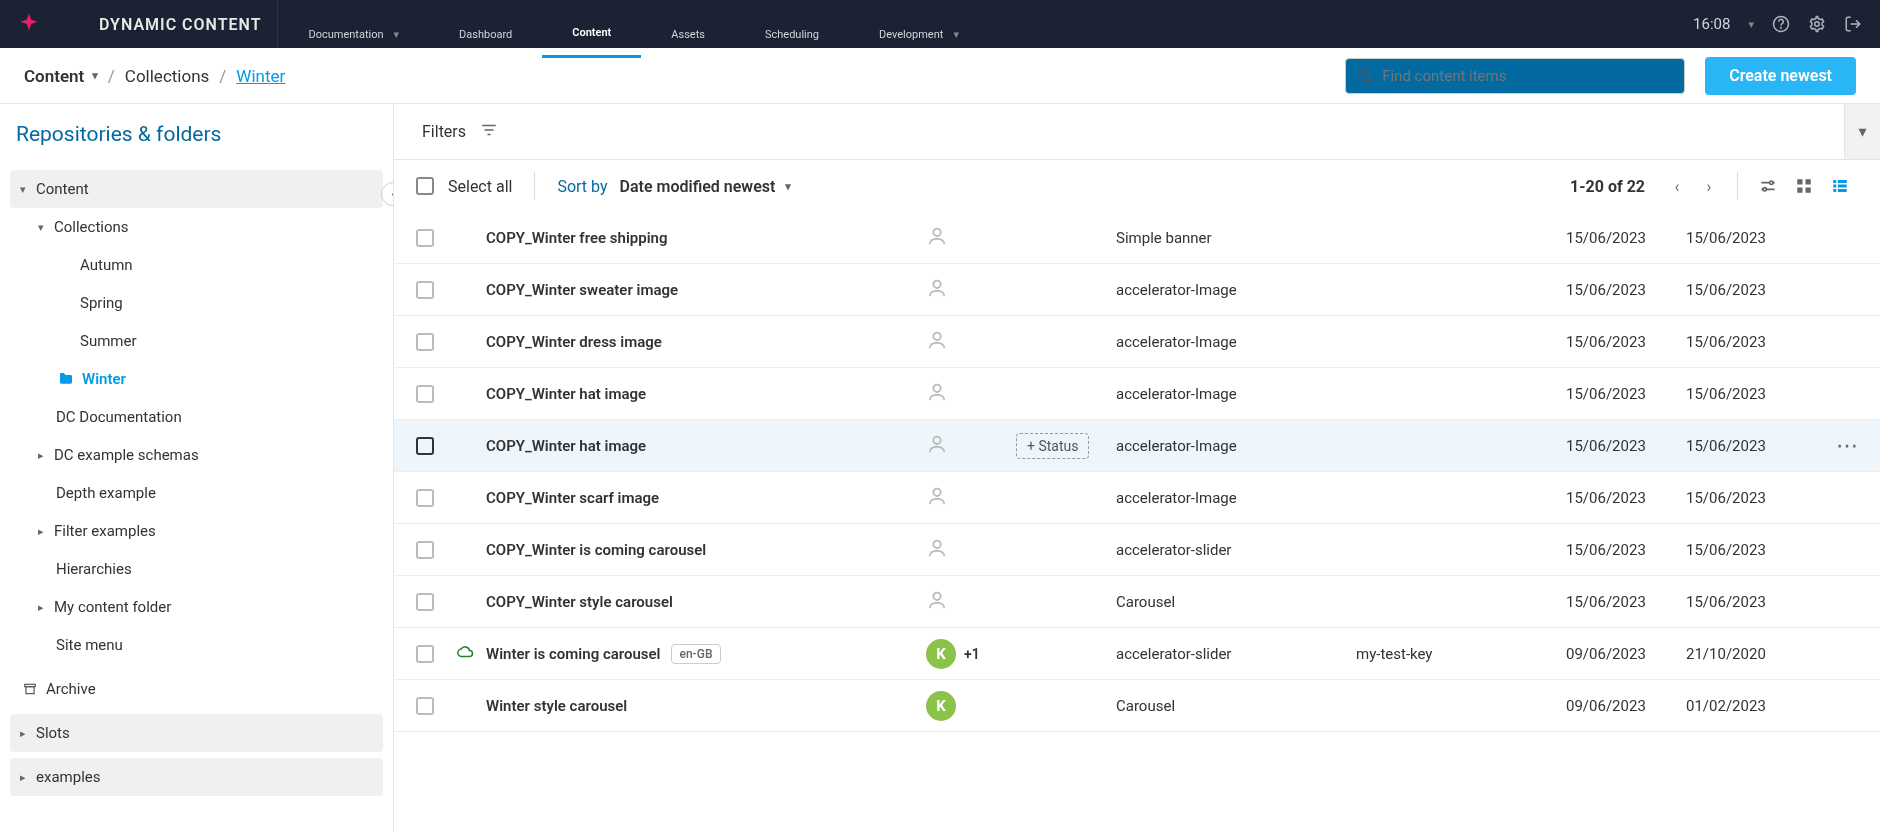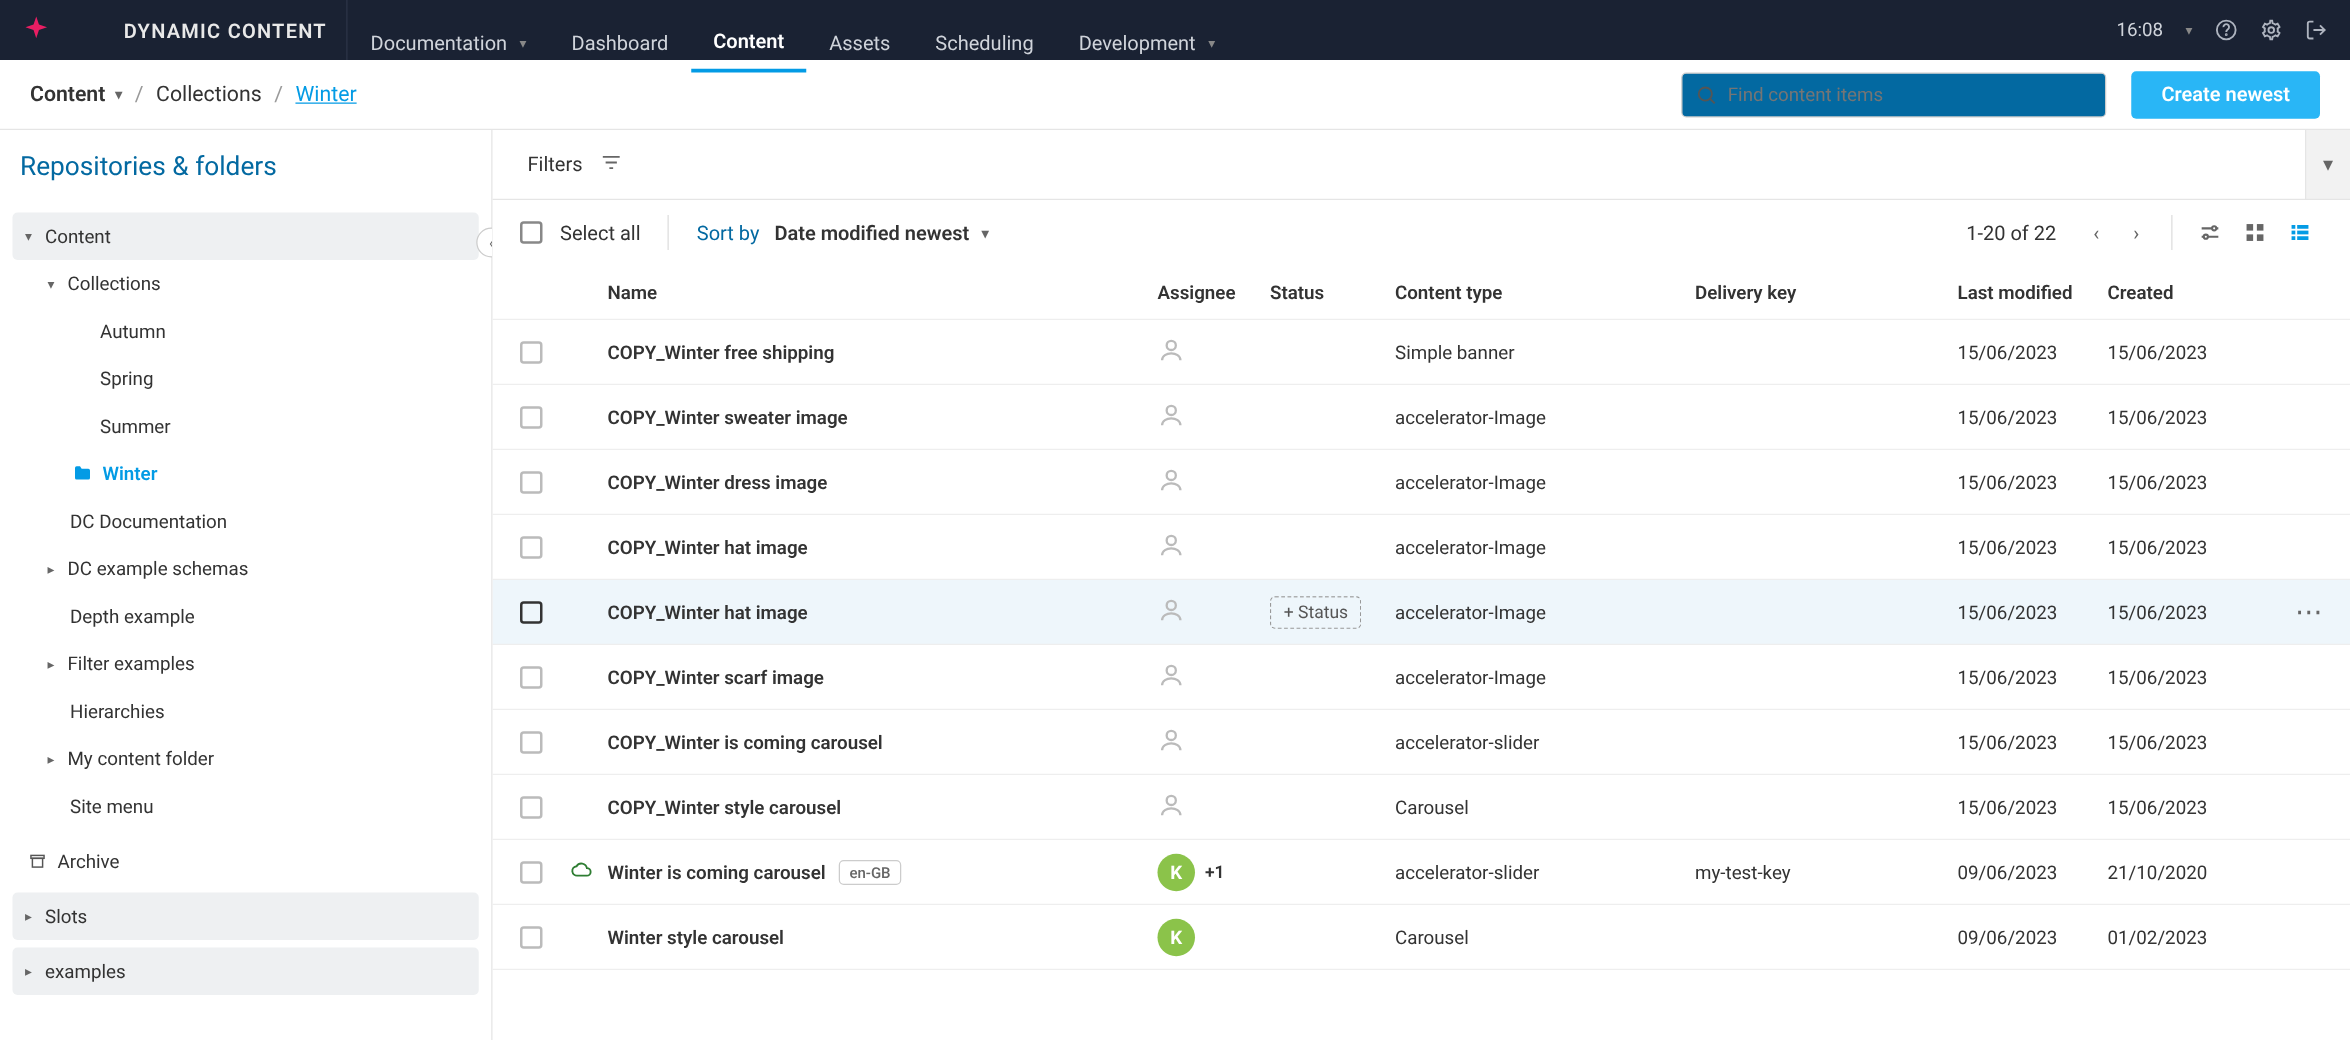--- a/index.html
+++ b/index.html
@@ -3,21 +3,21 @@
 <meta charset="utf-8">
 <style>
 * { box-sizing: border-box; margin: 0; padding: 0; font-family: -apple-system, BlinkMacSystemFont, "Segoe UI", Roboto, sans-serif; }
 body { width: 1880px; height: 832px; overflow: hidden; background: #fff; color: #333; }
 
 .topbar { height: 48px; background: #1a2233; display: flex; align-items: center; color: #ccc; }
 .topbar .logo-wrap { display: flex; align-items: center; padding: 0 16px; height: 100%; border-right: 1px solid #2d3548; gap: 45px; }
 .topbar .logo-wrap svg { width: 26px; height: 26px; margin-right: 12px; }
 .topbar .brand { font-weight: 600; letter-spacing: 1px; font-size: 16px; color: #e9e9e9; }
 .topbar .nav { display: flex; align-items: center; height: 100%; }
-.topbar .nav-item { padding: 0 18px; height: 100%; display: flex; align-items: center; cursor: pointer; font-size: 16px; color: #d0d4db; margin-top: 20px; }
+.topbar .nav-item { padding: 0 30px; height: 100%; display: flex; align-items: center; cursor: pointer; font-size: 11px; color: #d0d4db; margin-top: 20px; }
 .topbar .nav-item.has-caret::after { content: "▾"; margin-left: 10px; font-size: 11px; color: #888; }
 .topbar .nav-item.active { border-bottom: 3px solid #039be5; color: #fff; font-weight: 600; }
 .topbar .spacer { flex: 1; }
 .topbar .right { display: flex; align-items: center; gap: 18px; padding-right: 18px; }
 .topbar .right .time { font-size: 15px; color: #d0d4db; }
 .topbar .icon-btn { width: 18px; height: 18px; color: #aeb4bf; cursor: pointer; display:flex; align-items:center; justify-content:center;}
 .topbar .right .caret-down { font-size: 11px; color: #888; }
 
 .subbar { height: 56px; border-bottom: 1px solid #e5e5e5; display: flex; align-items: center; padding: 0 24px; }
 .breadcrumb { display: flex; align-items: center; gap: 10px; font-size: 17px; }
@@ -54,21 +54,21 @@
 .filter-bar .filter-icon { color: #666; cursor: pointer; }
 
 .toolbar { height: 52px; display: flex; align-items: center; padding: 0 22px; position: relative; }
 .select-all-cb { width: 18px; height: 18px; border: 2px solid #888; border-radius: 3px; margin-right: 14px; cursor: pointer; }
 .select-all-lbl { font-size: 16px; }
 .vdiv { width: 1px; height: 28px; background: #ddd; margin: 0 22px; }
 .sort-label { font-size: 16px; color: #0369a1; margin-right: 12px; }
 .sort-value { font-size: 16px; font-weight: 600; display: flex; align-items: center; cursor: pointer; }
 .sort-value::after { content: "▾"; margin-left: 10px; font-size: 11px; color: #666; }
 .toolbar .spacer { flex: 1; }
-.paging { font-size: 16px; font-weight: 400; margin-right: 16px; }
+.paging { font-size: 16px; font-weight: 700; margin-right: 16px; }
 .pg-btn { width: 32px; height: 32px; display: flex; align-items: center; justify-content: center; cursor: pointer; color: #666; font-size: 16px; }
 .toolbar .vdiv2 { width: 1px; height: 28px; background: #ddd; margin: 0 12px; }
 .tool-icon { width: 24px; height: 24px; display: flex; align-items: center; justify-content: center; cursor: pointer; color: #666; margin: 0 6px; }
 .tool-icon.active { color: #039be5; }
 .toolbar .dd-chev { position: absolute; right: 0; top: -56px; width: 36px; height: 56px; display: flex; align-items: center; justify-content: center; background: #f2f2f2; color: #666; cursor: pointer; border-left: 1px solid #e5e5e5; border-bottom: 1px solid #e5e5e5;}
 
 .table-wrap { flex: 1; overflow-y: auto; }
 .thead, .trow { display: flex; align-items: center; border-bottom: 1px solid #eee; }
 .thead { height: 44px; font-size: 15px; color: #333; font-weight: 600; }
 .trow { height: 52px; font-size: 15px; }
@@ -277,32 +277,20 @@
             <rect x="9" y="4" width="12" height="4"></rect>
             <rect x="3" y="10" width="4" height="4"></rect>
             <rect x="9" y="10" width="12" height="4"></rect>
             <rect x="3" y="16" width="4" height="4"></rect>
             <rect x="9" y="16" width="12" height="4"></rect>
           </svg>
         </span>
     </div>
 
     <div class="table-wrap">
-      <div class="thead">
-        <div class="col-check"></div>
-        <div class="col-flag"></div>
-        <div class="col-name">Name</div>
-        <div class="col-assignee">Assignee</div>
-        <div class="col-status">Status</div>
-        <div class="col-ctype">Content type</div>
-        <div class="col-dkey">Delivery key</div>
-        <div class="col-mod">Last modified</div>
-        <div class="col-created">Created</div>
-        <div class="col-actions"></div>
-      </div>
       <div id="tbody">
           <div class="trow">
             <div class="col-check">
               <div class="cb"></div>
             </div>
             <div class="col-flag"></div>
             <div class="col-name">
               <span>COPY_Winter free shipping</span>
             </div>
             <div class="col-assignee">

